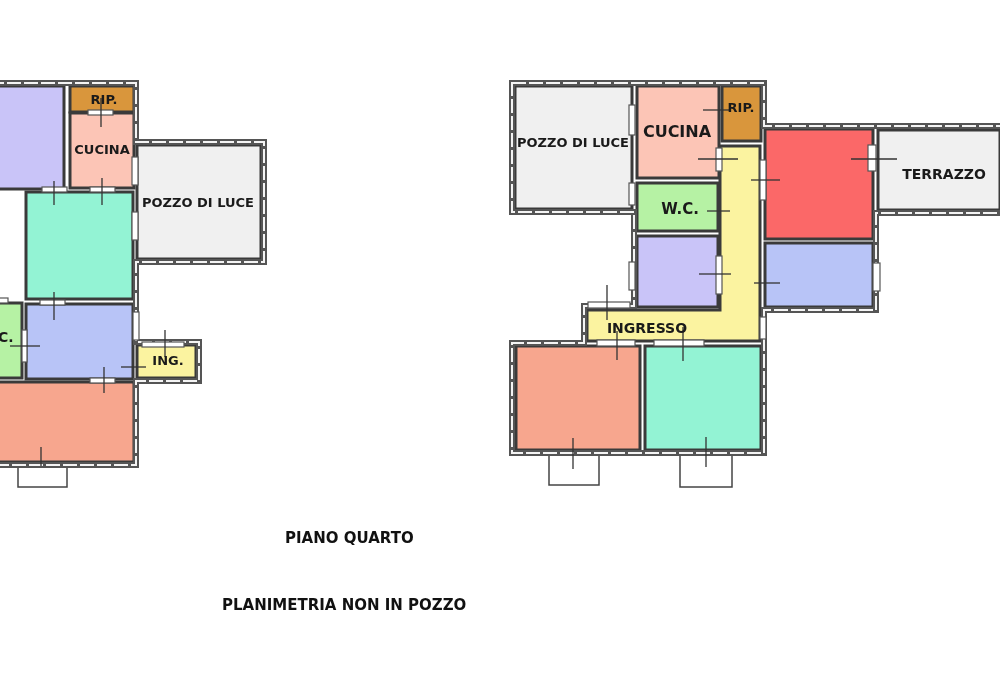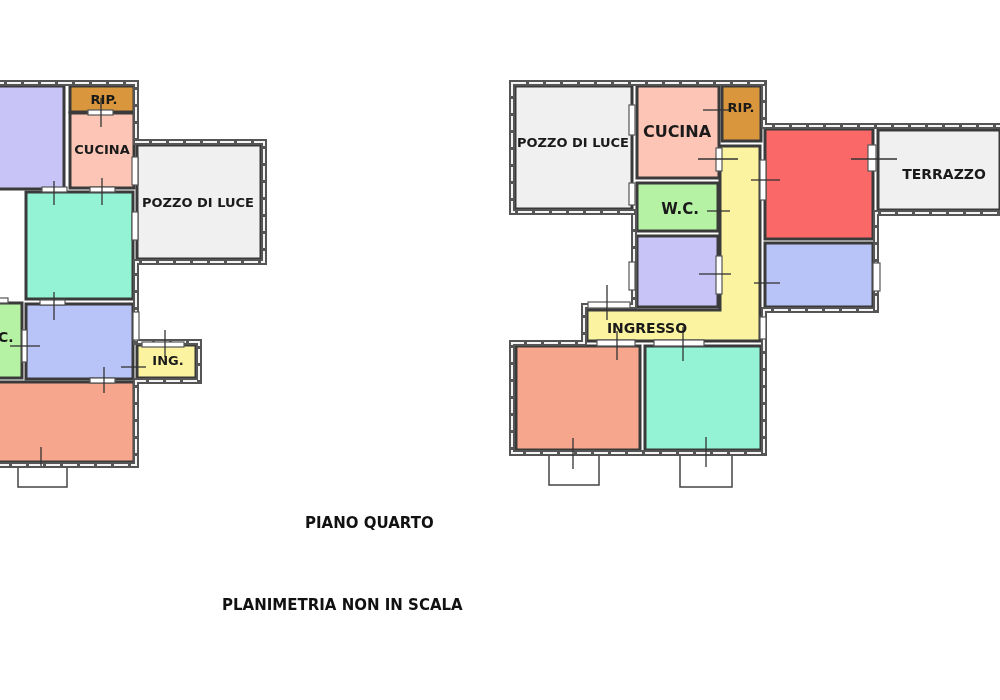--- a/index.html
+++ b/index.html
@@ -115,14 +115,14 @@
 
     <text class="label" x="573" y="147" font-size="13" text-anchor="middle">POZZO DI LUCE</text>
     <text class="label" x="677" y="137" font-size="16" text-anchor="middle">CUCINA</text>
     <text class="label" x="741" y="112" font-size="13" text-anchor="middle">RIP.</text>
     <text class="label" x="680" y="214" font-size="15" text-anchor="middle">W.C.</text>
     <text class="label" x="944" y="179" font-size="14" text-anchor="middle">TERRAZZO</text>
     <text class="label" x="647" y="333" font-size="14" text-anchor="middle">INGRESSO</text>
   </g>
 </svg>
 
-<div class="caption" style="left:285px; top:514px;margin-left:20px;">PIANO QUARTO</div>
-<div class="caption" style="left:222px; top:596px;">PLANIMETRIA NON IN SCALA</div>
+<div class="caption" style="left:285px; top:529px;">PIANO QUARTO</div>
+<div class="caption" style="left:222px; top:596px;">PLANIMETRIA NON IN POZZO</div>
 
 </body></html>

